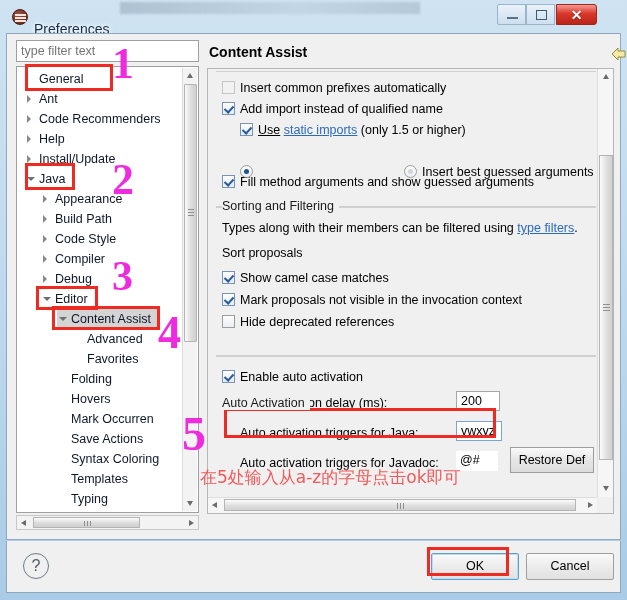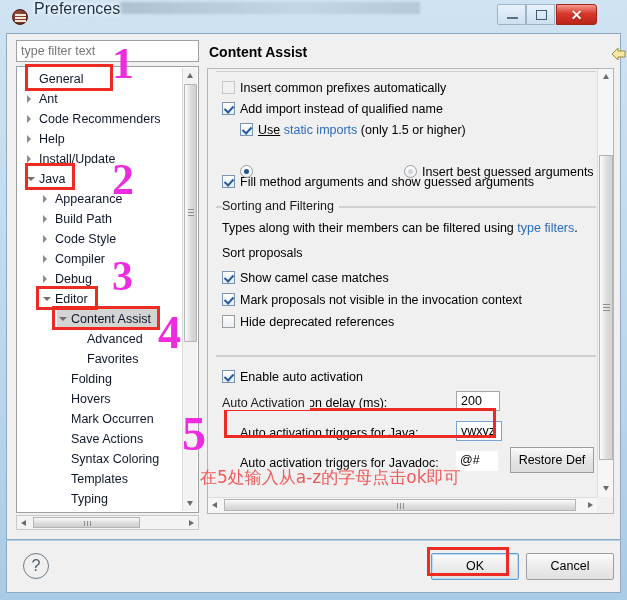--- a/index.html
+++ b/index.html
@@ -23,22 +23,22 @@
     border-radius:50%;
     background:radial-gradient(circle at 35% 30%, #9a4e3f, #5f241b);
     border:1px solid #4a1c14;
     box-sizing:border-box;
   }
   #title-icon:before{
     content:"";position:absolute;left:2px;top:4px;width:11px;height:1.5px;
     background:#f3e5d8;box-shadow:0 3px 0 #f3e5d8, 0 6px 0 #f3e5d8;
   }
   #title-text{
-    position:absolute;left:34px;top:0;
-    font-size:16px;color:#1b2f47;
+    position:absolute;left:34px;top:21px;
+    font-size:14px;color:#1b2f47;
     text-shadow:0 0 4px #ffffff, 0 0 6px #ffffff;
     white-space:nowrap;
   }
   
   .winbtn{
     position:absolute;top:4px;height:21px;box-sizing:border-box;
     border:1px solid #9db4c6;
     background:linear-gradient(180deg,#e9f2fa,#cddff0);
   }
   #btn-min{left:497px;width:29px;border-radius:2px 0 0 2px;}
@@ -168,21 +168,21 @@
     box-sizing:border-box;vertical-align:-2px;margin-right:5px;
   }
   .rb.checked:after{
     content:"";position:absolute;left:3px;top:3px;width:5px;height:5px;border-radius:50%;
     background:#20538f;
   }
   .rb.off:after{
     content:"";position:absolute;left:3px;top:3px;width:5px;height:5px;border-radius:50%;
     background:#d4d4d4;
   }
-  .link{color:#2b6bbd;}
+  .link{color:#2b6bbd;text-decoration:underline;}
   .underline-u{text-decoration:underline;}
   
   .group-label{position:absolute;font-size:12.5px;color:#1a1a1a;background:#f0f0f0;padding-right:5px;z-index:2;}
   .group-line{position:absolute;height:1px;background:#d0d0d0;border-top:1px solid #cfcfcf;}
   .group-linetop{position:absolute;height:1px;background:#cfcfcf;}
   .txtfield{
     position:absolute;background:#ffffff;border:1px solid #a6a6a6;box-sizing:border-box;
     font-family:"Liberation Sans", sans-serif;font-size:12.5px;color:#000;
     padding:1px 4px;height:20px;line-height:17px;
   }

